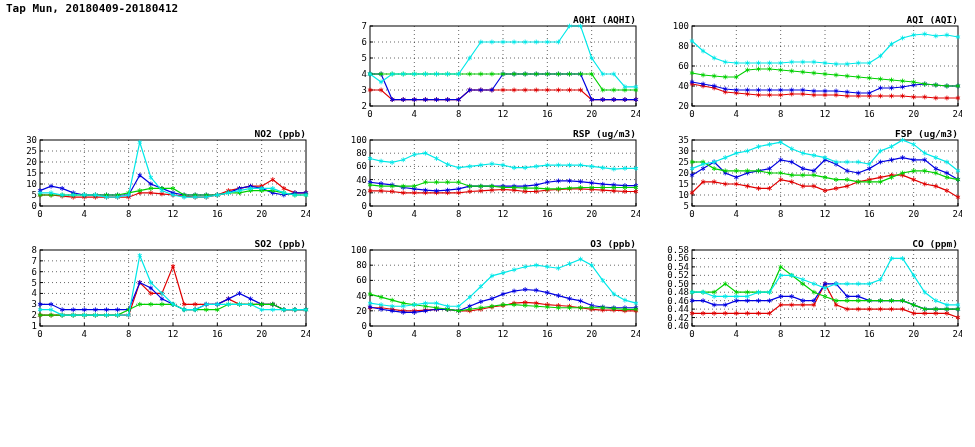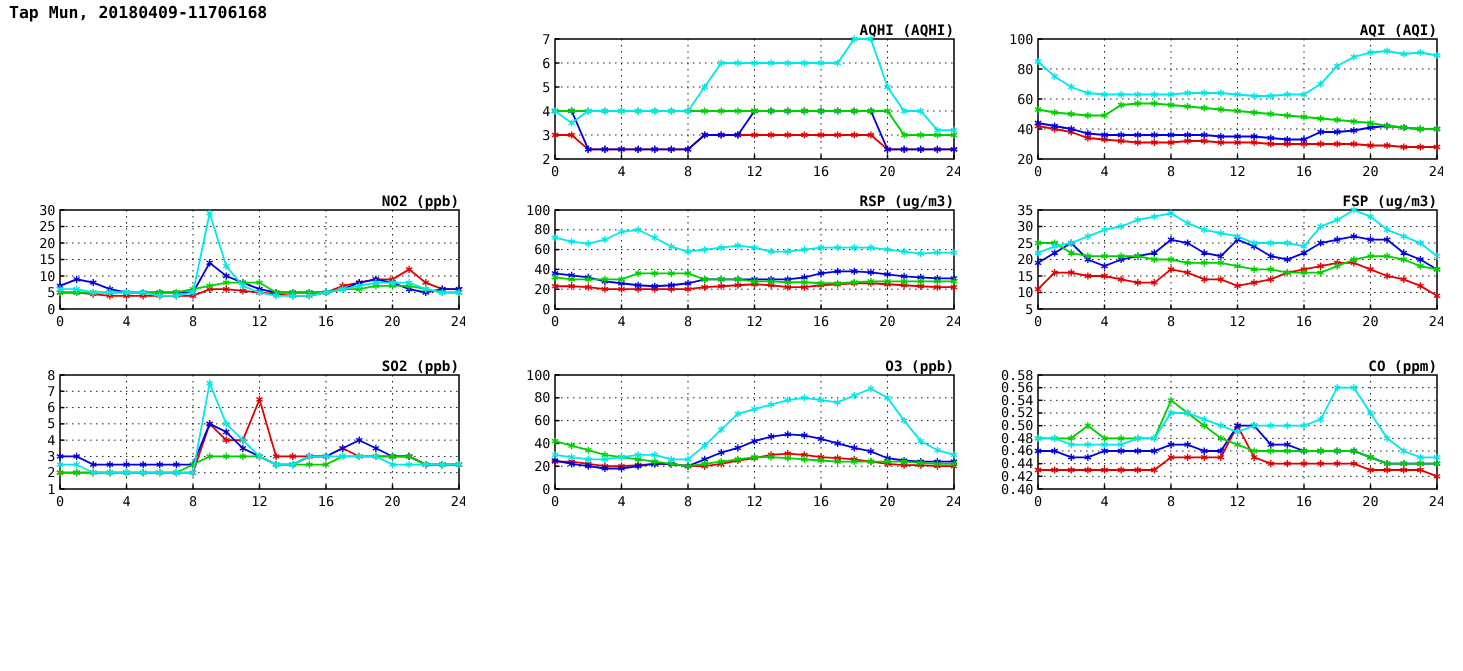--- a/index.html
+++ b/index.html
@@ -6,21 +6,21 @@
   body{width:975px;height:447px;font-family:"Liberation Sans",sans-serif;overflow:hidden;position:relative;}
   #title{position:absolute;left:6px;top:2px;font-family:"DejaVu Sans Mono","Liberation Mono",monospace;font-size:11px;font-weight:bold;color:#000;letter-spacing:0px;white-space:nowrap;}
   .panel{position:absolute;}
   .panel svg{display:block;}
   .plot-title{font-family:"DejaVu Sans Mono","Liberation Mono",monospace;font-size:9.5px;font-weight:bold;fill:#000;}
   .tick-lbl{font-family:"DejaVu Sans Mono","Liberation Mono",monospace;font-size:9px;fill:#000;}
 </style>
 </head>
 <body>
 
-<div id="title">Tap Mun, 20180409-11706168</div>
+<div id="title">Tap Mun, 20180409-20180412</div>
 
 <div id="panels">
     <div class="panel" style="left: 340px; top: 14px;">
       <svg width="300" height="108">
         <rect x="30" y="12" width="266" height="80" fill="#ffffff" stroke="none"></rect>
         <line x1="30" x2="296" y1="76" y2="76" stroke="#000" stroke-width="0.6" stroke-dasharray="1,3"></line>
         <line x1="30" x2="296" y1="60" y2="60" stroke="#000" stroke-width="0.6" stroke-dasharray="1,3"></line>
         <line x1="30" x2="296" y1="44" y2="44" stroke="#000" stroke-width="0.6" stroke-dasharray="1,3"></line>
         <line x1="30" x2="296" y1="28" y2="28" stroke="#000" stroke-width="0.6" stroke-dasharray="1,3"></line>
         <line y1="12" y2="92" x1="74.33333333333333" x2="74.33333333333333" stroke="#000" stroke-width="0.6" stroke-dasharray="1,3"></line>

